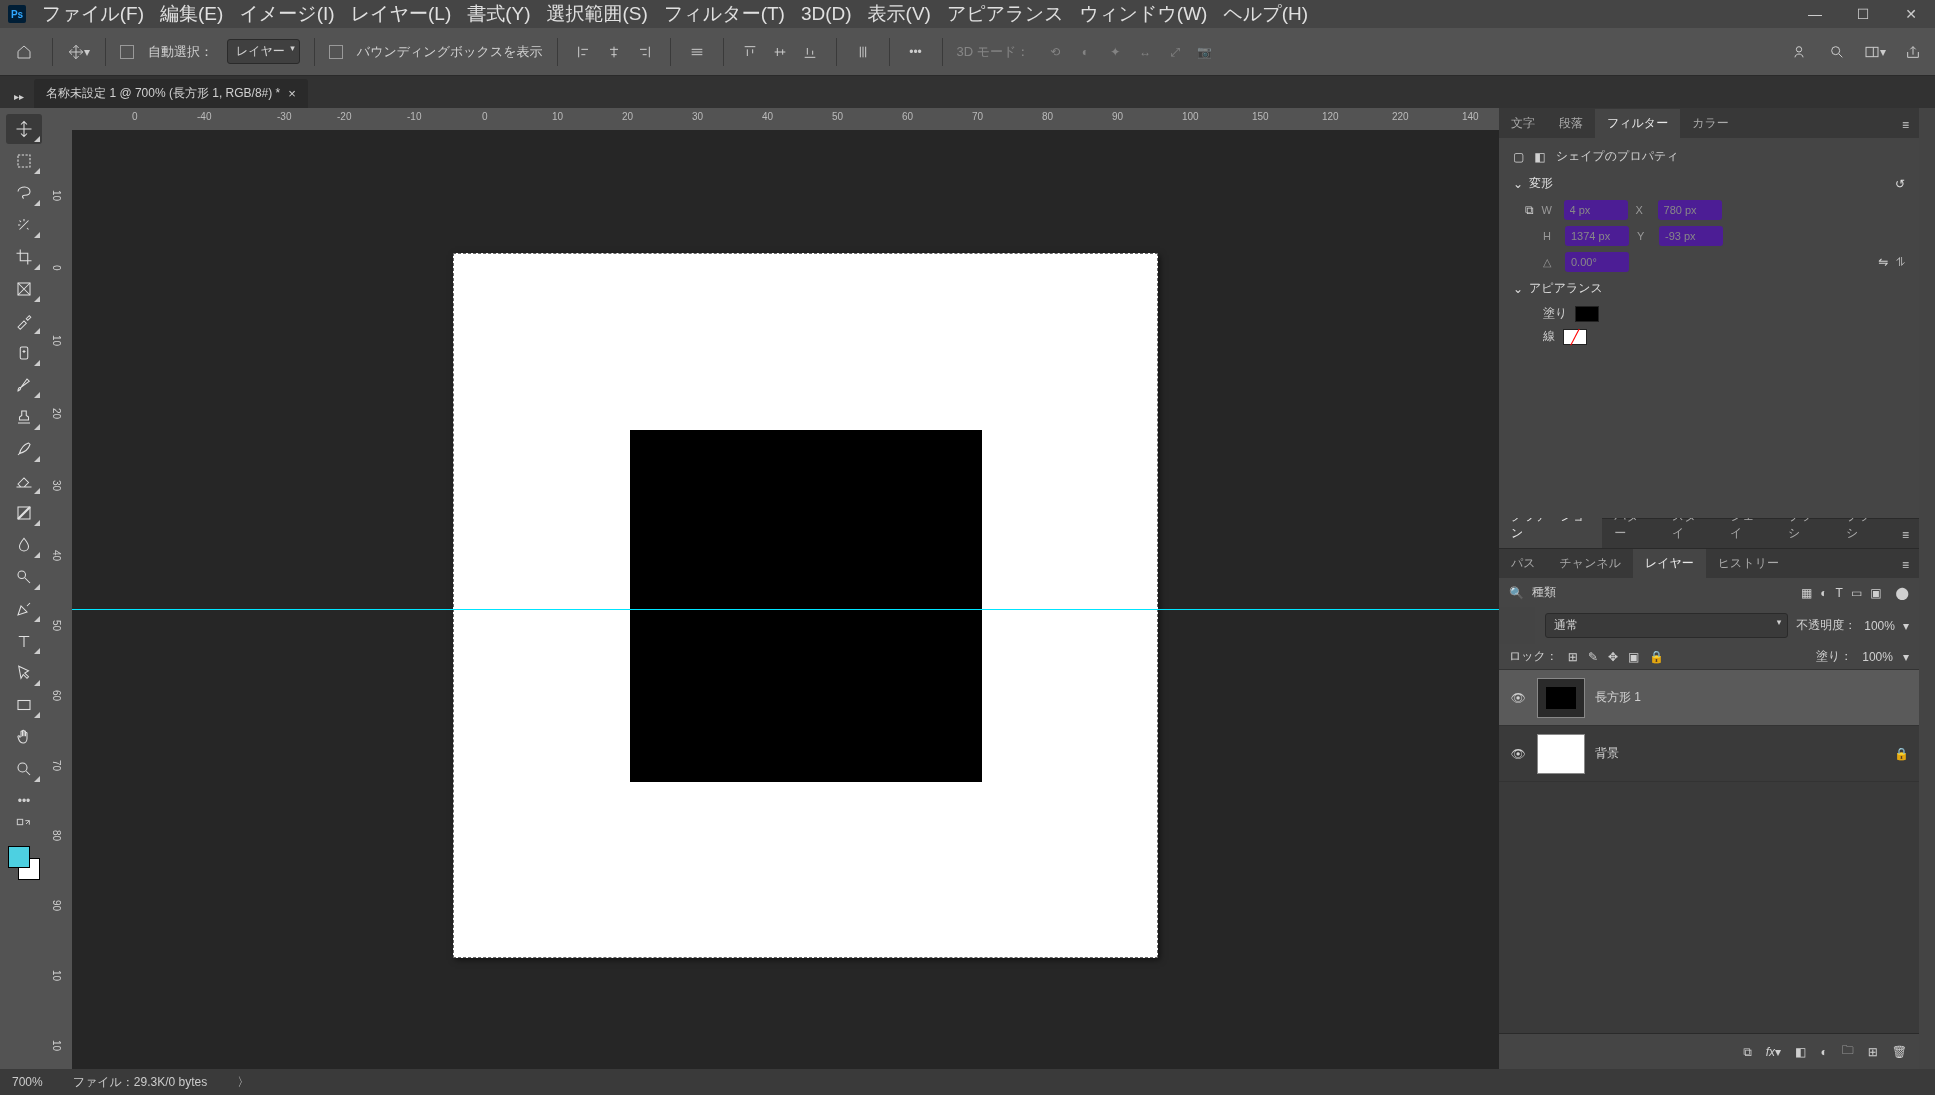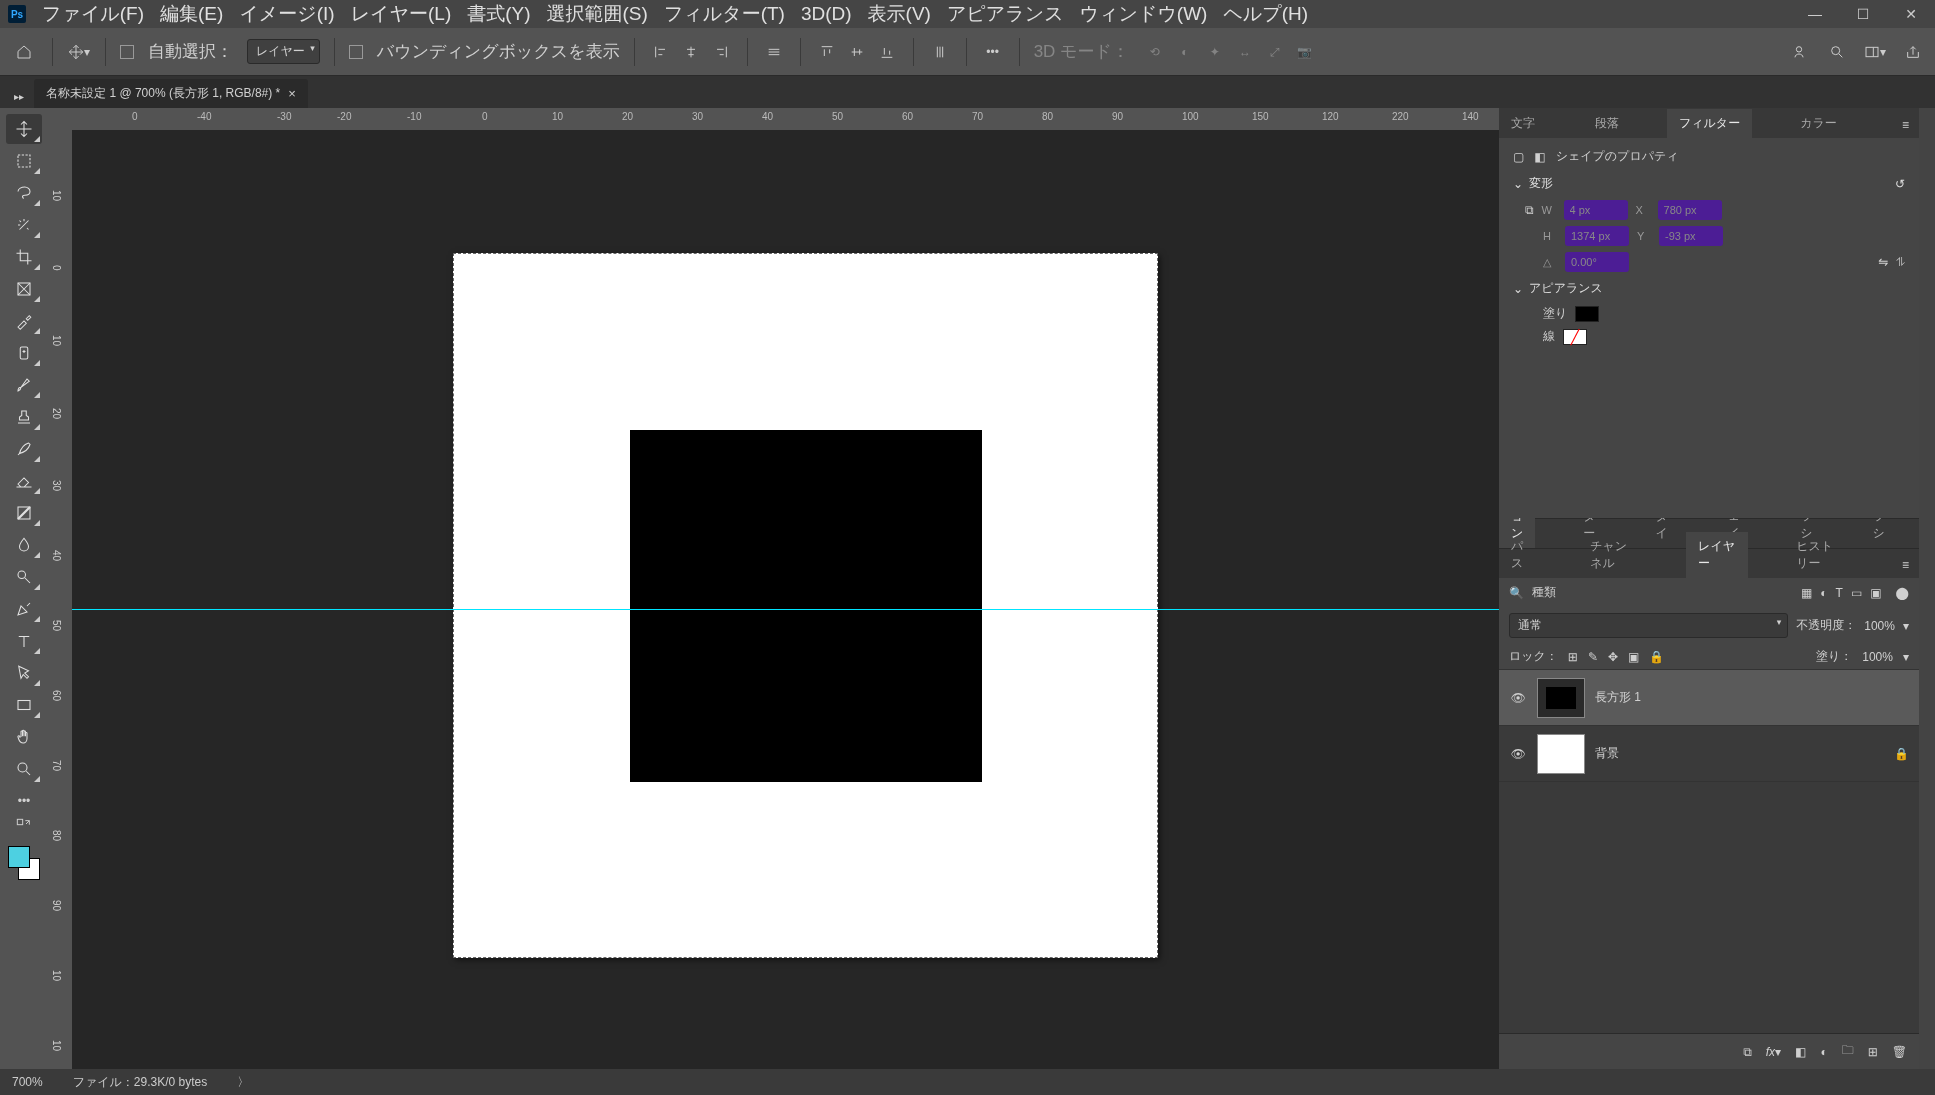--- a/index.html
+++ b/index.html
@@ -9,21 +9,21 @@
 .menubar .menu-item { font-size: 19px; color: #e0e0e0; cursor: default; }
 .menubar .spacer { flex: 1; }
 .menubar .win-btn { width: 32px; height: 24px; display: flex; align-items: center; justify-content: center; font-size: 14px; color: #ccc; }
 .optbar { height: 48px; background: #535353; display: flex; align-items: center; padding: 0 10px; gap: 14px; border-bottom: 1px solid #2a2a2a; }
 .optbar .home { width: 28px; height: 28px; display: flex; align-items: center; justify-content: center; }
 .optbar .icon-btn { width: 24px; height: 24px; display: flex; align-items: center; justify-content: center; color: #ccc; }
 .optbar .chk { width: 14px; height: 14px; border: 1px solid #999; }
 .optbar .sel { background: #404040; border: 1px solid #2a2a2a; padding: 3px 14px 3px 8px; border-radius: 3px; font-size: 12px; position: relative; }
 .optbar .sel::after { content: "▾"; position: absolute; right: 4px; font-size: 9px; }
 .optbar .sep { width: 1px; height: 28px; background: #3a3a3a; }
-.optbar label { font-size: 17px; }
+.optbar label { font-size: 13px; }
 .optbar .align-grp { display: flex; gap: 6px; }
 .optbar .disabled { opacity: 0.4; }
 .optbar .right { margin-left: auto; display: flex; gap: 14px; align-items: center; }
 .tabstrip { height: 32px; background: #323232; display: flex; align-items: flex-end; padding-left: 14px; }
 .tabstrip .collapse { font-size: 10px; margin-right: 10px; padding-bottom: 6px; }
 .tabstrip .tab { background: #2a2a2a; padding: 6px 12px; font-size: 12px; display: flex; align-items: center; gap: 8px; border-radius: 3px 3px 0 0; }
 .tabstrip .tab .close { font-size: 13px; }
 .workspace { display: flex; height: calc(1095px - 28px - 48px - 32px - 26px); }
 .toolbox { width: 48px; background: #535353; display: flex; flex-direction: column; align-items: center; padding-top: 6px; gap: 2px; }
 .tool { width: 36px; height: 30px; display: flex; align-items: center; justify-content: center; position: relative; border-radius: 3px; }
@@ -36,31 +36,31 @@
 .canvas-area { flex: 1; background: #262626; position: relative; overflow: hidden; }
 .ruler-h { position: absolute; top: 0; left: 24px; right: 0; height: 22px; background: #535353; display: flex; font-size: 10px; color: #bbb; }
 .ruler-h .tick { position: absolute; top: 3px; font-size: 10px; }
 .ruler-v { position: absolute; top: 22px; left: 0; width: 24px; bottom: 0; background: #535353; }
 .ruler-v .tick { position: absolute; left: 3px; font-size: 10px; writing-mode: vertical-lr; text-orientation: mixed; display: flex; flex-direction: column; line-height: 1; }
 .ruler-corner { position: absolute; top: 0; left: 0; width: 24px; height: 22px; background: #535353; }
 .doc { position: absolute; top: 145px; left: 405px; width: 705px; height: 705px; background: #fff; border: 1px dashed #666; box-shadow: 2px 2px 6px rgba(0,0,0,.5); }
 .rect { position: absolute; background: #000; top: 176px; left: 176px; width: 352px; height: 352px; }
 .guide-h { position: absolute; left: 24px; right: 0; height: 1px; background: #00e5ff; top: 501px; }
 .panels { width: 420px; background: #444; display: flex; flex-direction: column; }
-.panel-tabs { display: flex; background: #383838; height: 30px; align-items: flex-end; gap: 36px; }
+.panel-tabs { display: flex; background: #383838; height: 30px; align-items: flex-end; }
 .panel-tab { padding: 6px 12px; font-size: 12px; color: #aaa; }
 .panel-tab.active { background: #454545; color: #e8e8e8; }
 .panel-body { background: #454545; padding: 10px 14px; flex-shrink: 0; }
 .panel-body .section-hdr { display: flex; align-items: center; gap: 6px; margin: 8px 0; color: #ddd; }
 .panel-body .field-row { display: flex; align-items: center; gap: 8px; margin: 6px 0 6px 30px; }
 .panel-body .num-input { background: #4c1d95; border: none; color: #888; width: 64px; padding: 4px 6px; font-size: 11px; border-radius: 3px; }
 .panel-body .lbl { color: #999; font-size: 11px; width: 14px; }
 .panel-body .swatch-sm { width: 24px; height: 16px; border: 1px solid #222; }
 .panel2 { border-top: 1px solid #2a2a2a; }
-.layer-opts { display: flex; align-items: center; padding: 6px 10px; gap: 8px; background: #454545; }
+.layer-opts { display: flex; align-items: center; padding: 6px 10px; gap: 8px; background: #454545; margin-left: 36px; }
 .layer-opts .dd { background: #3a3a3a; border: 1px solid #2a2a2a; padding: 3px 22px 3px 8px; border-radius: 3px; font-size: 12px; flex: 1; position: relative; }
 .layer-opts .dd::after { content: "▾"; position: absolute; right: 6px; font-size: 9px; }
 .lock-row { display: flex; align-items: center; padding: 4px 10px; gap: 10px; background: #454545; border-bottom: 1px solid #333; font-size: 12px; }
 .layerlist { flex: 1; background: #3a3a3a; overflow: auto; }
 .layer-row { display: flex; align-items: center; height: 56px; gap: 10px; padding: 0 10px; border-bottom: 1px solid #333; }
 .layer-row.sel { background: #5a5a5a; }
 .layer-row .eye { width: 18px; text-align: center; }
 .layer-row .thumb { width: 48px; height: 40px; background: #fff; border: 1px solid #888; position: relative; }
 .layer-row .thumb.shape { background: #2a2a2a; }
 .layer-row .thumb.shape::before { content: ""; position: absolute; inset: 8px; background: #000; }

